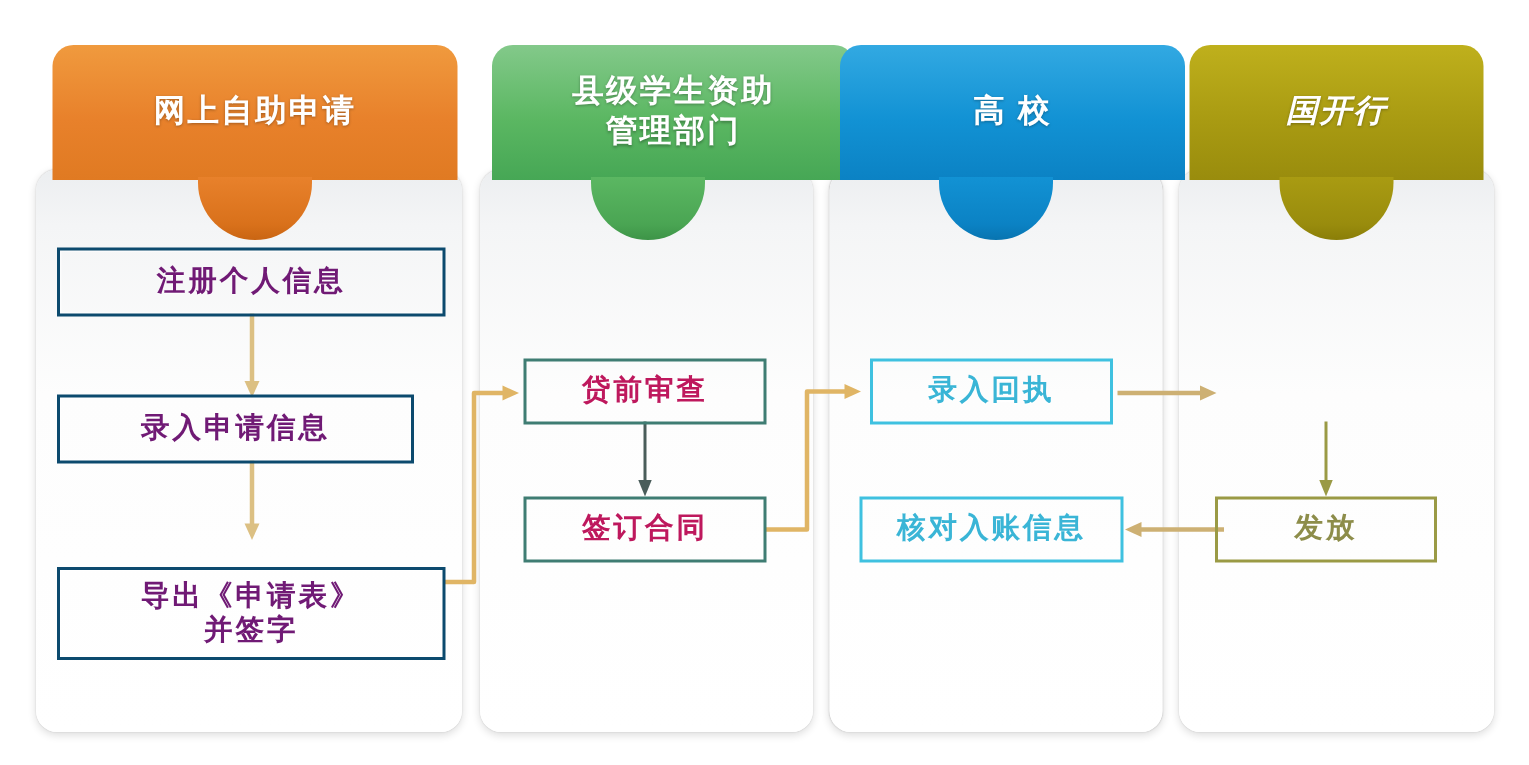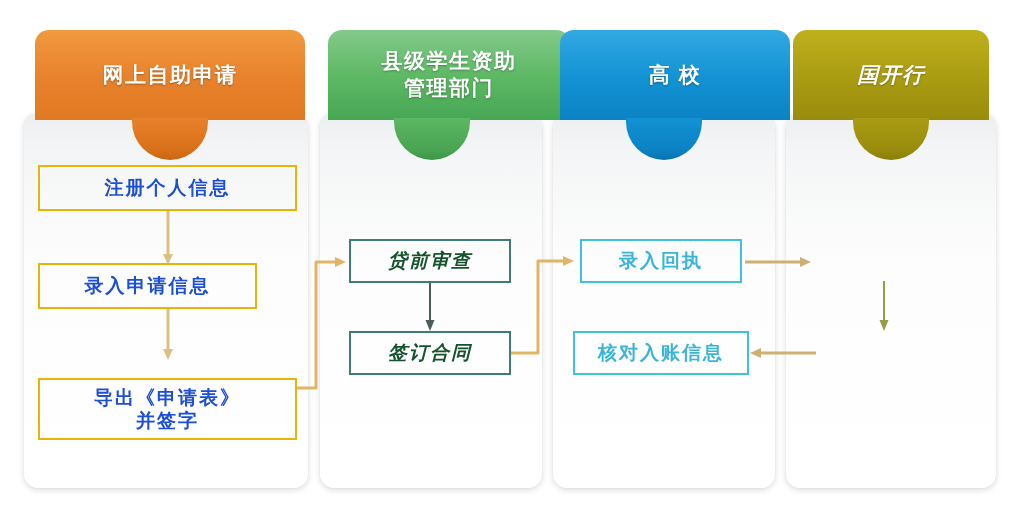--- a/index.html
+++ b/index.html
@@ -79,31 +79,30 @@
     font-weight: bold;
     letter-spacing: 2px;
     line-height: 1.22;
     white-space: pre-line;
     background: transparent;
     z-index: 6;
   }
 
   
   .box.c1 {
-    border: 2px solid #eab308;
-    color: #1d4ed8;
+    border: 2px solid #0c4a6e;
+    color: #701a75;
     text-shadow: 0 1px 1px rgba(255,255,255,0.9);
     box-shadow: inset 0 0 0 1px rgba(255,255,255,0.6);
   }
   
   .box.c2 {
     border: 2px solid #3f7d73;
-    color: #14532d;
-    text-shadow: 0 1px 1px rgba(255,255,255,0.9);
-    font-style: italic;
+    color: #be185d;
+    text-shadow: 0 1px 1px rgba(255,255,255,0.9);
   }
   
   .box.c3 {
     border: 2px solid #3fc1e0;
     color: #3ab5d6;
     text-shadow: 0 1px 1px rgba(255,255,255,0.9);
   }
   
   .box.c4 {
     border: 2px solid #9a9a45;
@@ -126,21 +125,21 @@
 
   <div class="panel" style="left:24px; width:284px;">
     <div class="panel-inner"></div>
   </div>
   <div class="tab" style="left:35px; width:270px; background:linear-gradient(180deg,#f09a3e 0%,#e8812b 55%,#e07a22 100%);">
     <div class="tab-label">网上自助申请</div>
   </div>
   <div class="drip" style="left:132px; background:linear-gradient(180deg,#e8812b 0%,#d9711b 75%,#c96513 100%);"></div>
 
   <div class="box c1" style="left:38px; top:165px; width:259px; height:46px;">注册个人信息</div>
-  <div class="box c1" style="left:38px; top:263px; width:219px; height:46px;">录入申请信息</div>
+  <div class="box c1" style="left:38px; top:263px; width:238px; height:46px;">录入申请信息</div>
   <div class="box c1" style="left:38px; top:358px; width:259px; height:62px;margin-top:20px;">导出《申请表》
 并签字</div>
 
   <div class="conn" style="left:155px; top:209px; width:26px; height:58px;">
     <svg width="26" height="58" viewBox="0 0 26 58">
       <line x1="13" y1="0" x2="13" y2="48" stroke="#dcc083" stroke-width="3"></line>
       <path d="M13 56 L8 45 L18 45 Z" fill="#dcc083"></path>
     </svg>
   </div>
 
@@ -196,20 +195,21 @@
   </div>
 
   <div class="panel" style="left:786px; width:210px;">
     <div class="panel-inner"></div>
   </div>
   <div class="tab" style="left:793px; width:196px; background:linear-gradient(180deg,#bfb01c 0%,#a99b12 55%,#998c0d 100%);font-style:italic;">
     <div class="tab-label">国开行</div>
   </div>
   <div class="drip" style="left:853px; background:linear-gradient(180deg,#a99b12 0%,#998c0d 75%,#8a7e08 100%);"></div>
 
+  <div class="box c4" style="left:810px; top:331px; width:148px; height:44px;">发放</div>
 
   <div class="conn" style="left:872px; top:281px; width:24px; height:52px;">
     <svg width="24" height="52" viewBox="0 0 24 52">
       <line x1="12" y1="0" x2="12" y2="42" stroke="#9a9a45" stroke-width="2"></line>
       <path d="M12 50 L7.5 39 L16.5 39 Z" fill="#9a9a45"></path>
     </svg>
   </div>
 
   <div class="conn" style="left:745px; top:251px; width:70px; height:22px;">
     <svg width="70" height="22" viewBox="0 0 70 22">

